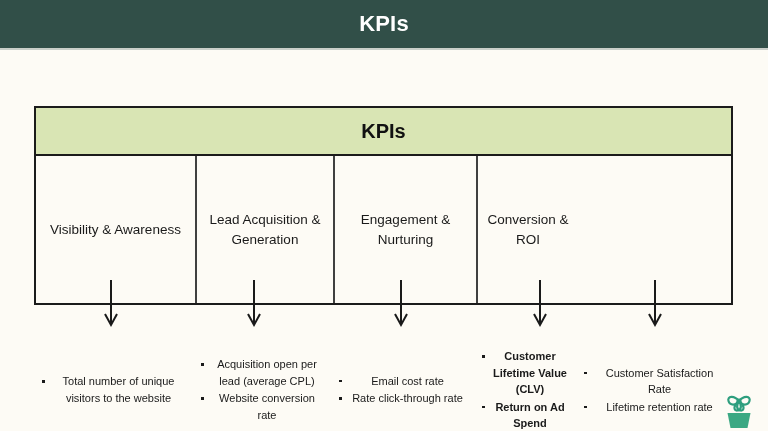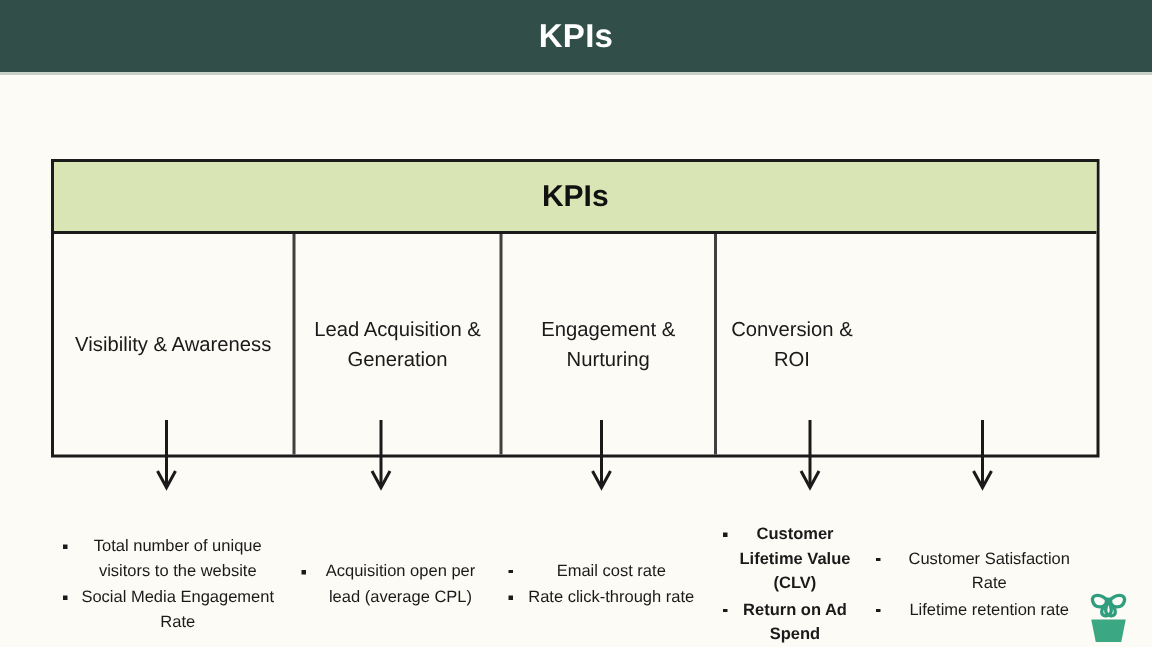--- a/index.html
+++ b/index.html
@@ -197,26 +197,26 @@
       <line x1="655" y1="280" x2="655" y2="323"></line>
       <polyline points="649,314 655,325 661,314"></polyline>
     </g>
   </g>
 </svg>
 
 <div class="lists">
   <div class="list-block l1">
     <ul class="bullets">
       <li><span class="sq"></span><span>Total number of unique visitors to the website</span></li>
-      <li><span class="sq"></span><span>Social Media Engagement Rate</span></li>
     </ul>
   </div>
   <div class="list-block l2">
     <ul class="bullets">
       <li><span class="sq"></span><span>Acquisition open per lead (average CPL)</span></li>
+      <li><span class="sq"></span><span>Website conversion rate</span></li>
     </ul>
   </div>
   <div class="list-block l3">
     <ul class="bullets">
       <li><span class="sq"></span><span>Email cost rate</span></li>
       <li><span class="sq"></span><span>Rate click-through rate</span></li>
     </ul>
   </div>
   <div class="list-block l4">
     <ul class="bullets">

